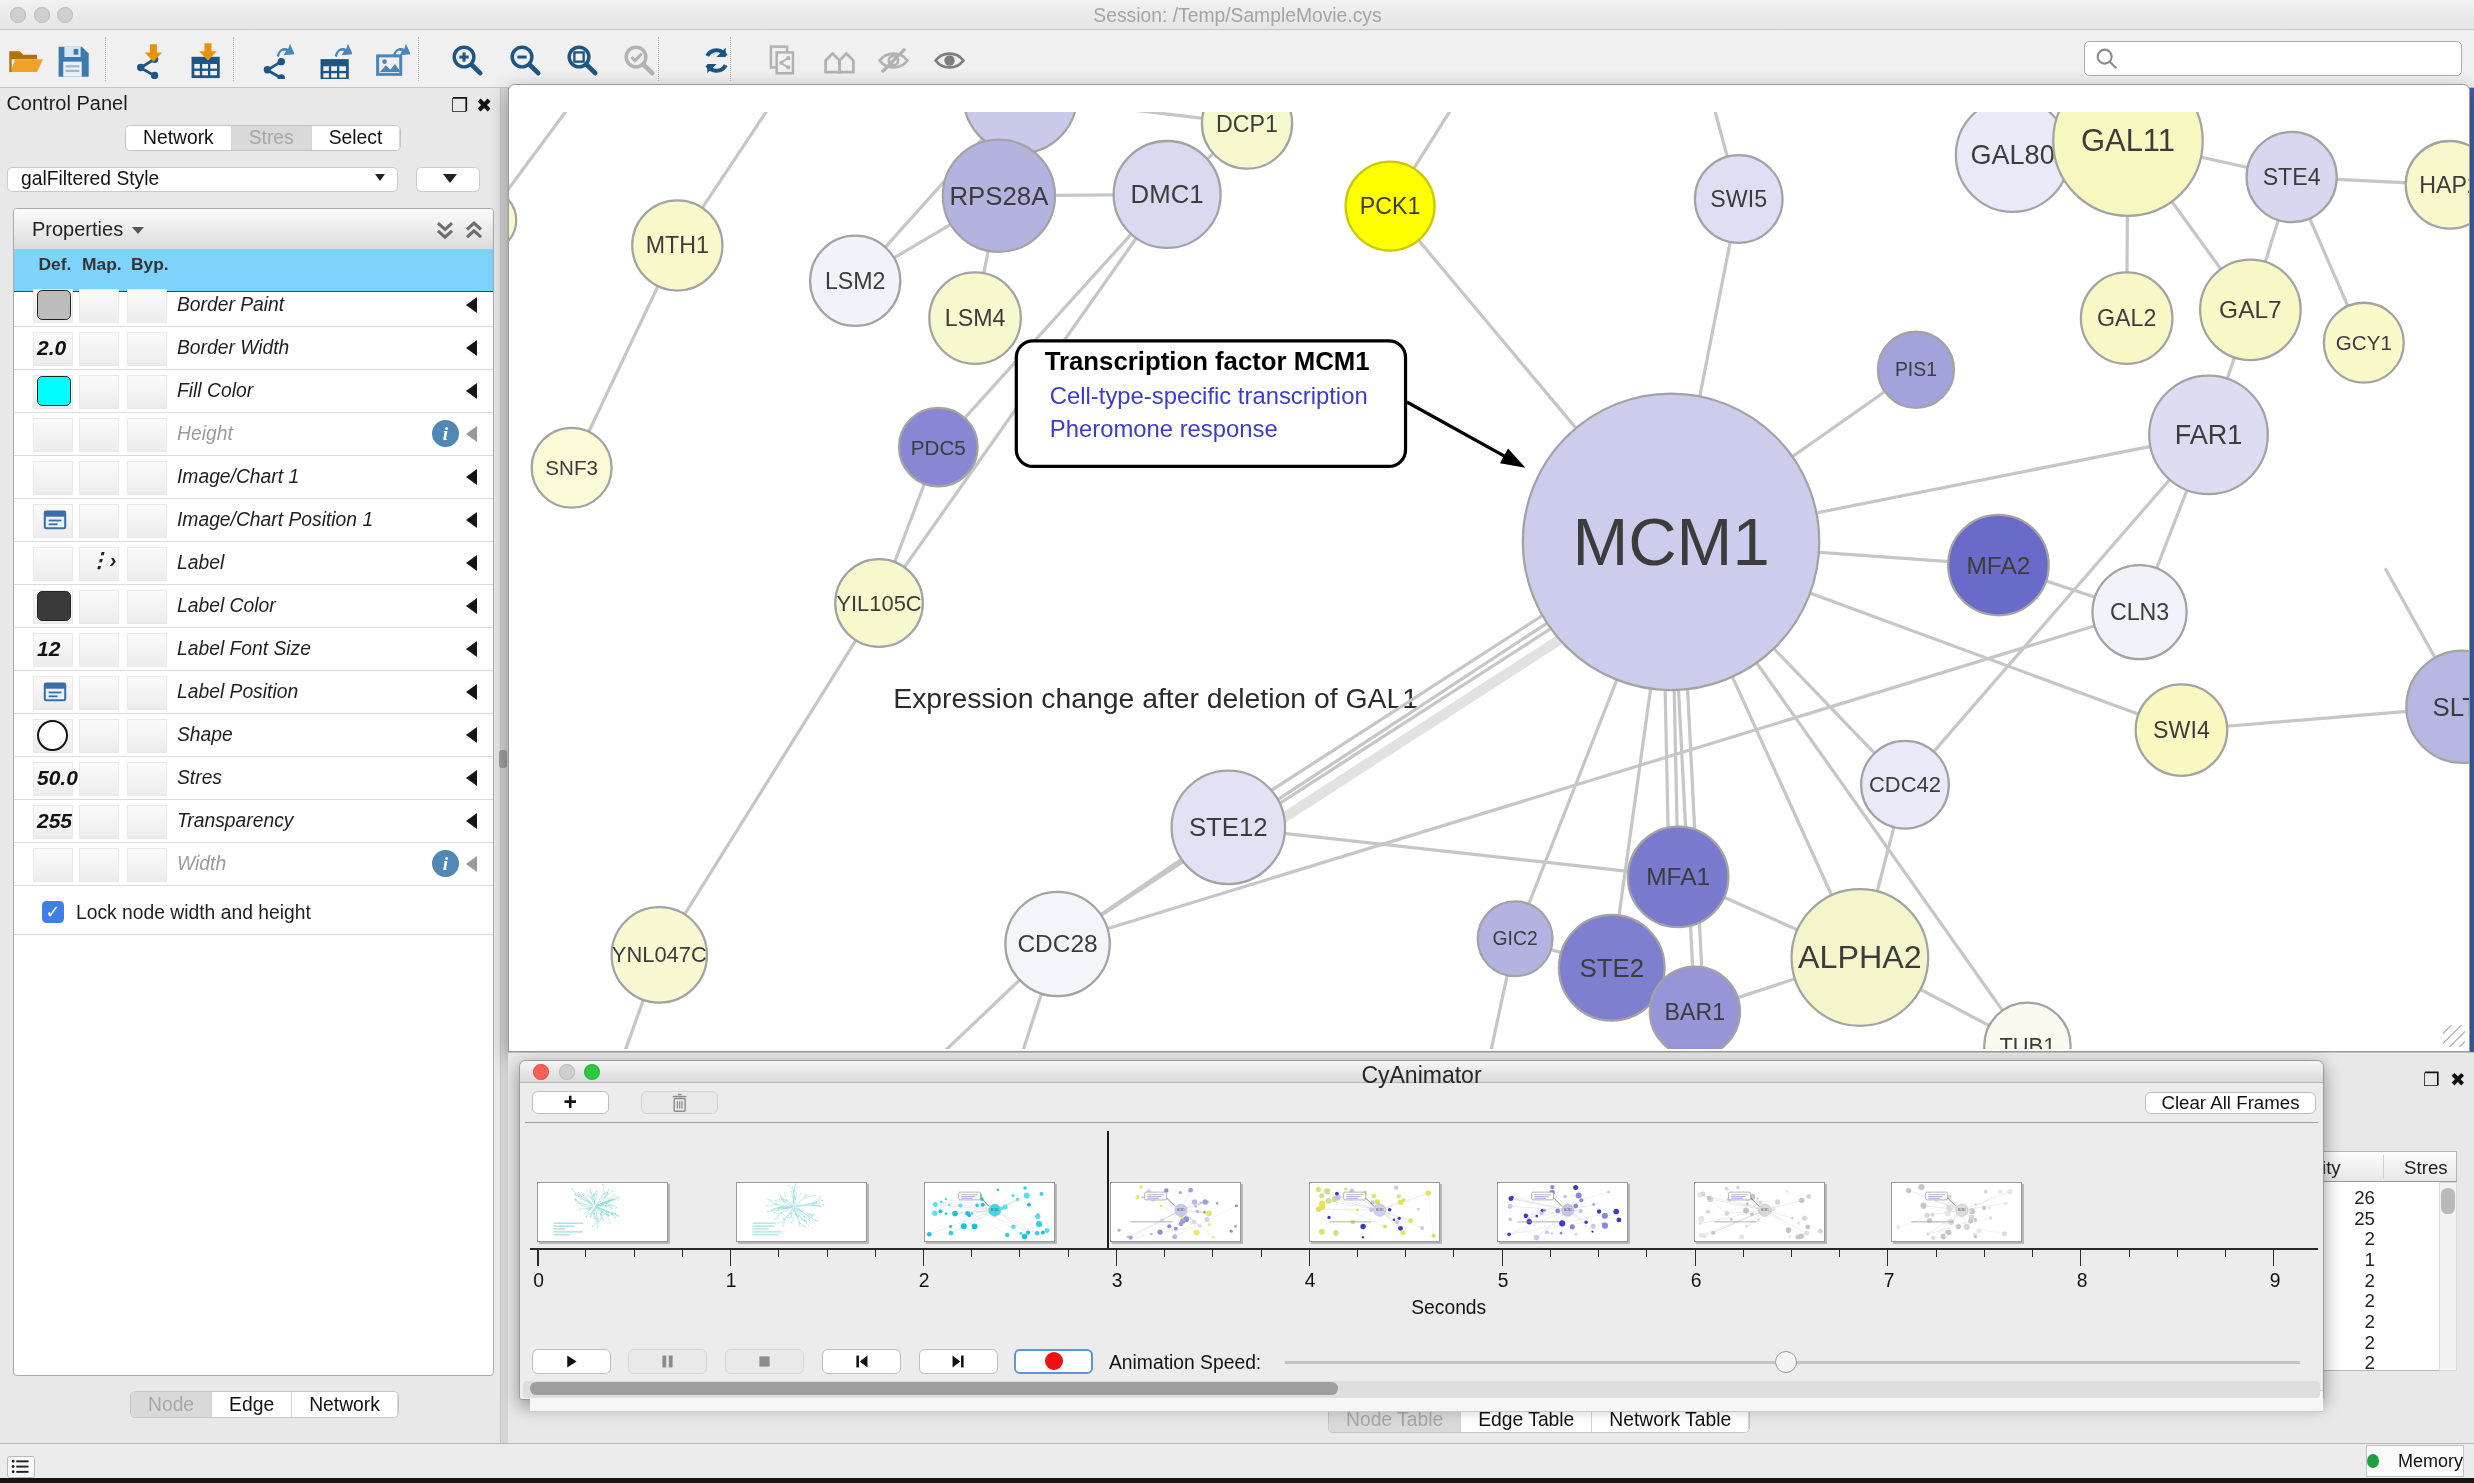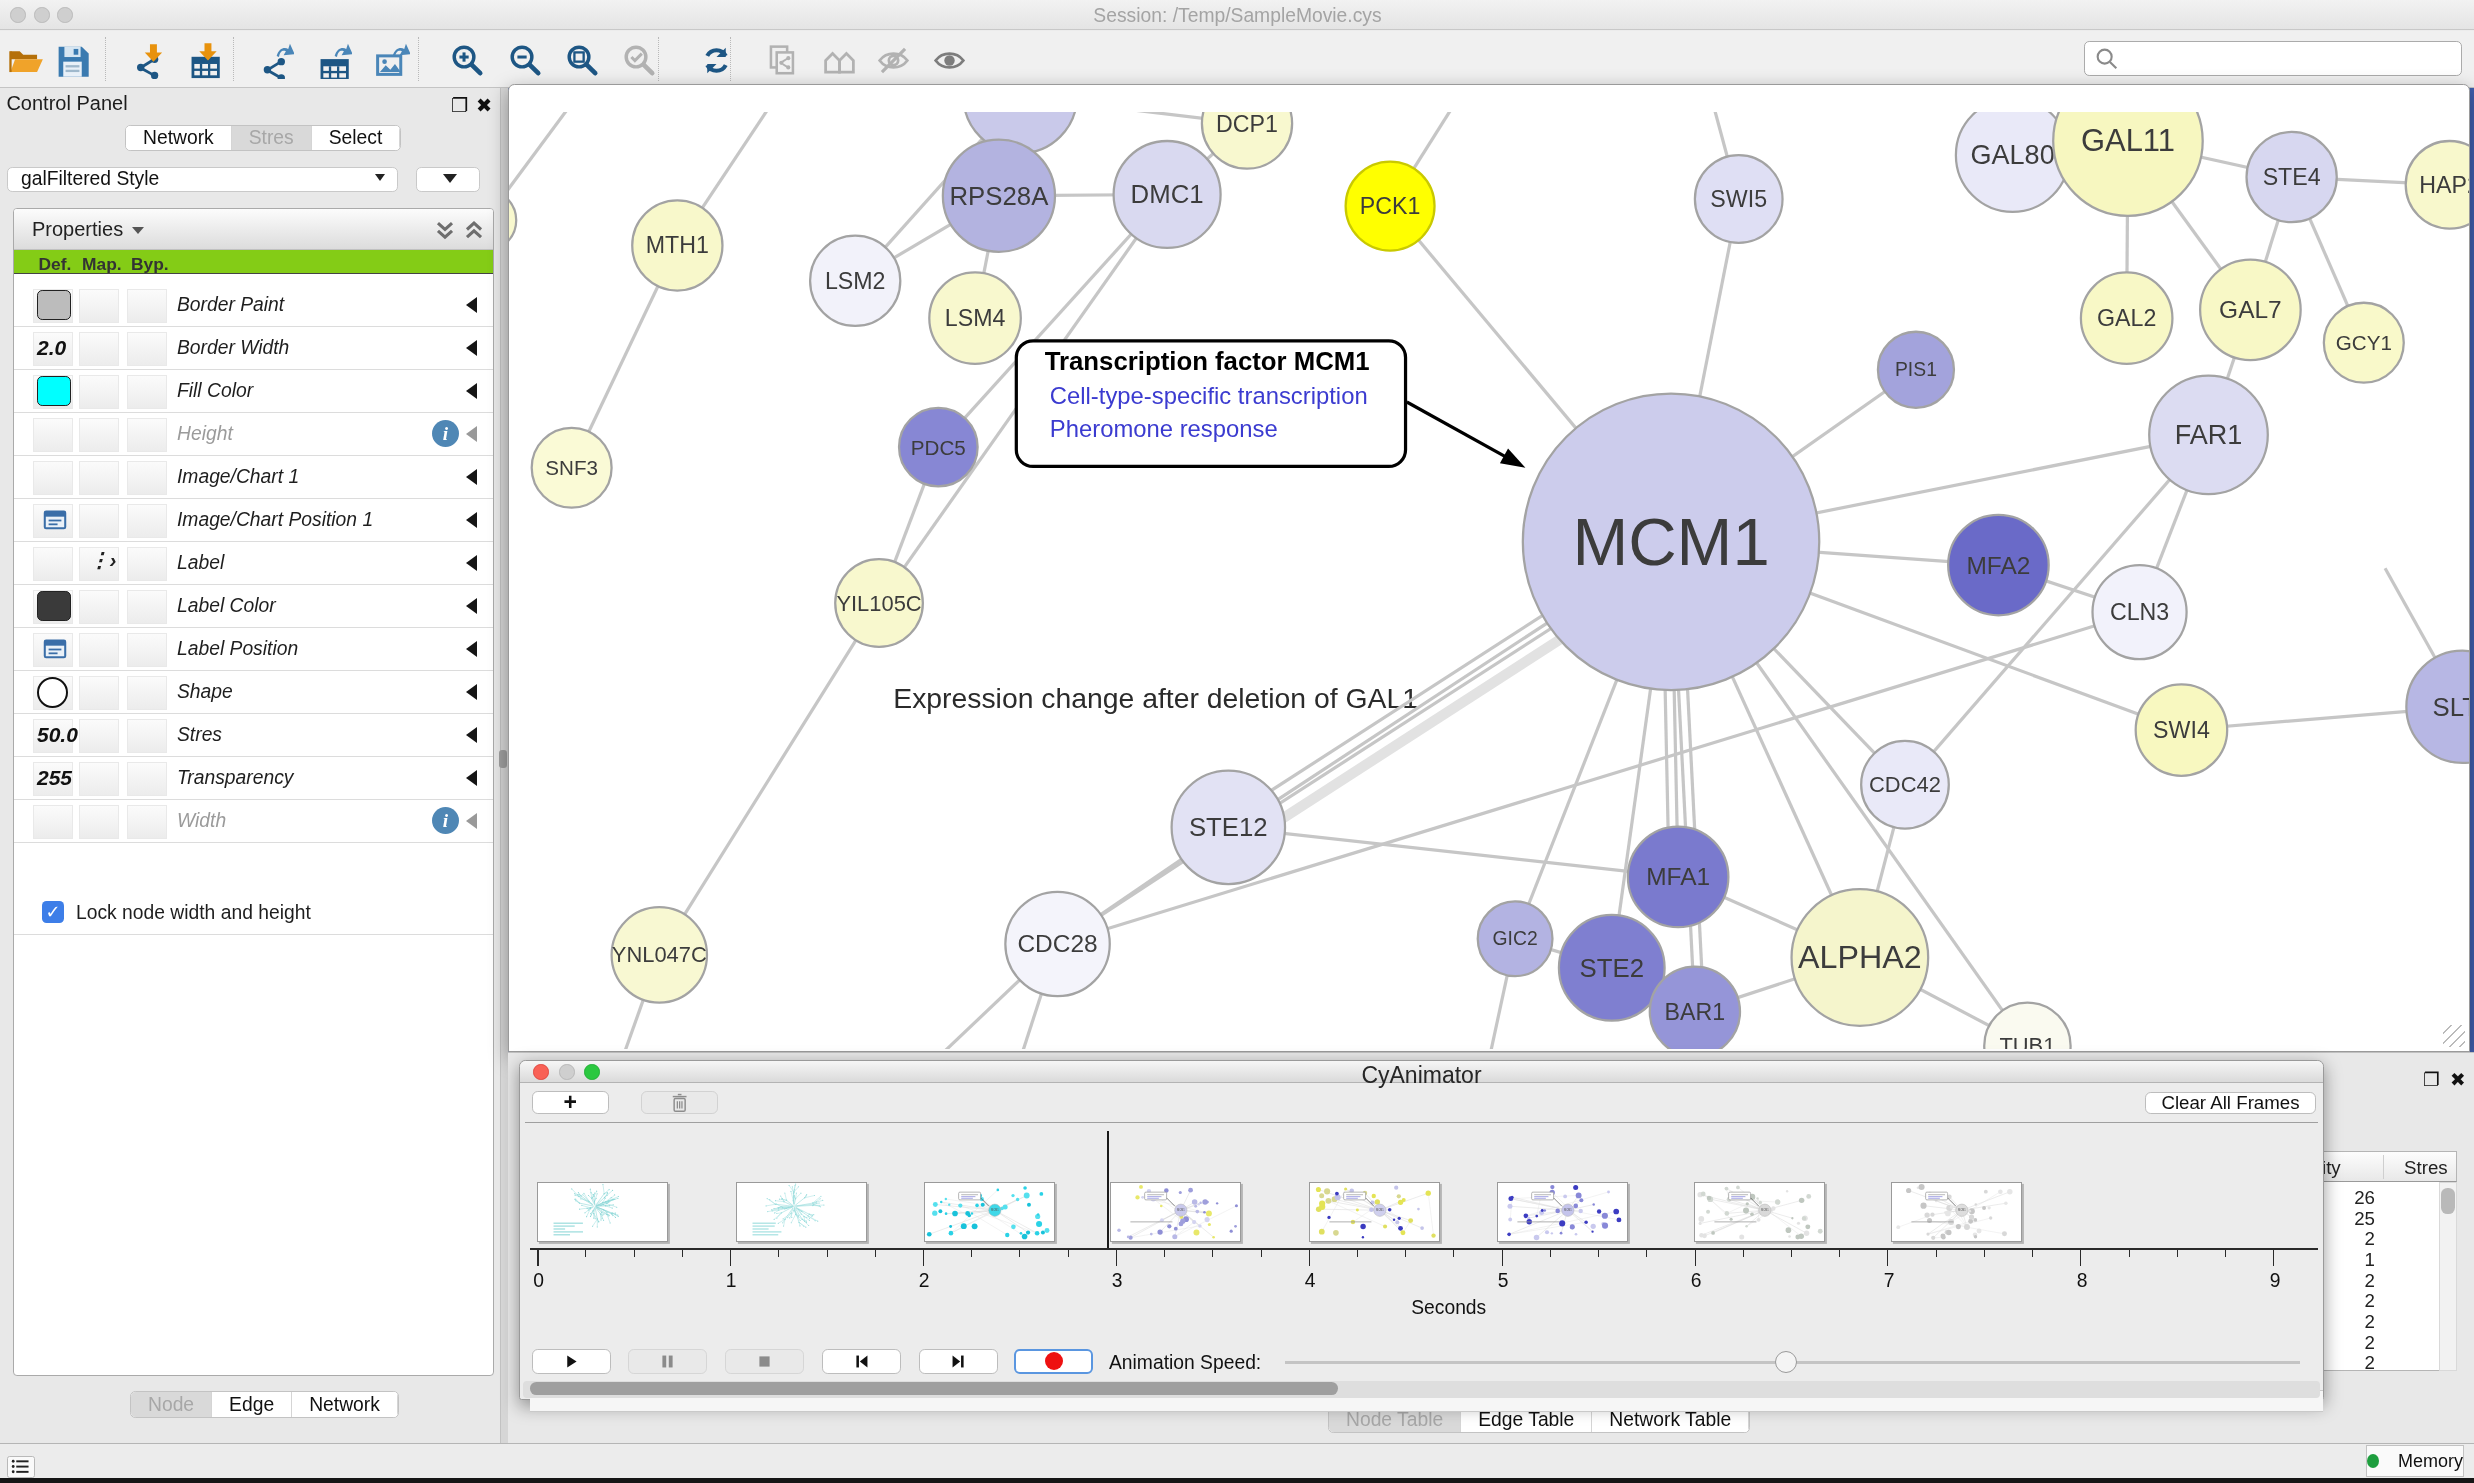--- a/index.html
+++ b/index.html
@@ -32,21 +32,21 @@
   #style-select .dd-arrow { position:absolute; right:11.6px; top:6.4px; }
   #style-menu-btn { position:absolute; left:416px; top:79px; width:64px; height:24.5px; background:#fff; border:1.3px solid #c9c9c9; border-radius:5.2px; }
   #style-menu-btn .dd-arrow { position:absolute; left:26px; top:6.4px; }
   .dd-arrow { width:0; height:0; border-left:7px solid transparent; border-right:7px solid transparent; border-top:9px solid #222; }
 
   #props-group { position:absolute; left:13px; top:120px; width:481px; height:1168px; border:1.3px solid #aaa; border-radius:3.9px; background:#fff; overflow:hidden; }
   #props-header { position:absolute; left:0; top:0; width:100%; height:41px; background:linear-gradient(#fcfcfc,#dcdcdc); border-bottom:0.6px solid #c0c0c0; }
   #props-title { position:absolute; left:18px; top:9px; font-size:20px; color:#222; }
   #props-title:after { content:""; display:inline-block; margin-left:9px; width:0; height:0; border-left:6.4px solid transparent; border-right:6.4px solid transparent; border-top:7.7px solid #555; vertical-align:middle; }
   .chev { position:absolute; top:10.3px; font-size:19.3px; color:#6e6e6e; font-weight:bold; letter-spacing:-9px; }
-  #cols-header { position:absolute; left:0; top:41px; width:100%; height:24px; background:#84cc16; border-bottom:1.9px solid #444; }
+  #cols-header { position:absolute; left:0; top:41px; width:100%; height:42px; background:#7dd3fc; border-bottom:1.9px solid #444; }
   .col-h { position:absolute; top:3.9px; font-size:17.4px; font-weight:bold; color:#333; }
   #props-rows { position:absolute; left:0; top:75px; width:100%;font-style:italic; }
   .prop-row { position:relative; width:100%; height:43px; border-bottom:1.3px solid #dcdcdc; }
   .cellbox { position:absolute; top:4.5px; width:40px; height:34px; background:linear-gradient(#fbfbfb,#ececec); border:0.6px solid #e9e9e9; }
   .cb-def { left:18.7px; } .cb-map { left:65px; } .cb-byp { left:113px; }
   .prop-label { position:absolute; left:163px; top:10.3px; font-size:19.3px; color:#1e1e1e; }
   .prop-label.dis { color:#9b9b9b; }
   .prop-arrow { position:absolute; left:452px; top:13px; width:0; height:0; border-top:8.4px solid transparent; border-bottom:8.4px solid transparent; border-right:11px solid #151515; }
   .prop-arrow.dis { border-right-color:#999; }
   .swatch { position:absolute; left:23px; top:6.4px; width:34px; height:30px; border-radius:5.2px; border:1.9px solid #222; }
@@ -382,20 +382,28 @@
             <span class="map-icon">⋮›</span>
             <div class="prop-label">Label</div>
             <div class="prop-arrow"></div>
           </div>
           <div class="prop-row">
             <div class="cellbox cb-def"></div>
             <div class="cellbox cb-map"></div>
             <div class="cellbox cb-byp"></div>
             <div class="swatch" style="background: rgb(58, 58, 58);"></div>
             <div class="prop-label">Label Color</div>
+            <div class="prop-arrow"></div>
+          </div>
+          <div class="prop-row">
+            <div class="cellbox cb-def"></div>
+            <div class="cellbox cb-map"></div>
+            <div class="cellbox cb-byp"></div>
+            <div class="defnum">12</div>
+            <div class="prop-label">Label Font Size</div>
             <div class="prop-arrow"></div>
           </div>
           <div class="prop-row">
             <div class="cellbox cb-def"></div>
             <div class="cellbox cb-map"></div>
             <div class="cellbox cb-byp"></div>
             <span class="pos-icon"><svg width="26" height="23" viewBox="0 0 20 18">
                 <rect x="2" y="2" width="16" height="13" fill="#eaf1f8" rx="1" stroke="#3a6ea8" stroke-width="1.6"></rect>
                 <rect x="2" y="2" width="16" height="4" fill="#3a6ea8"></rect>
                 <line x1="5" y1="9" x2="15" y2="9" stroke="#3a6ea8" stroke-width="1.4"></line>

